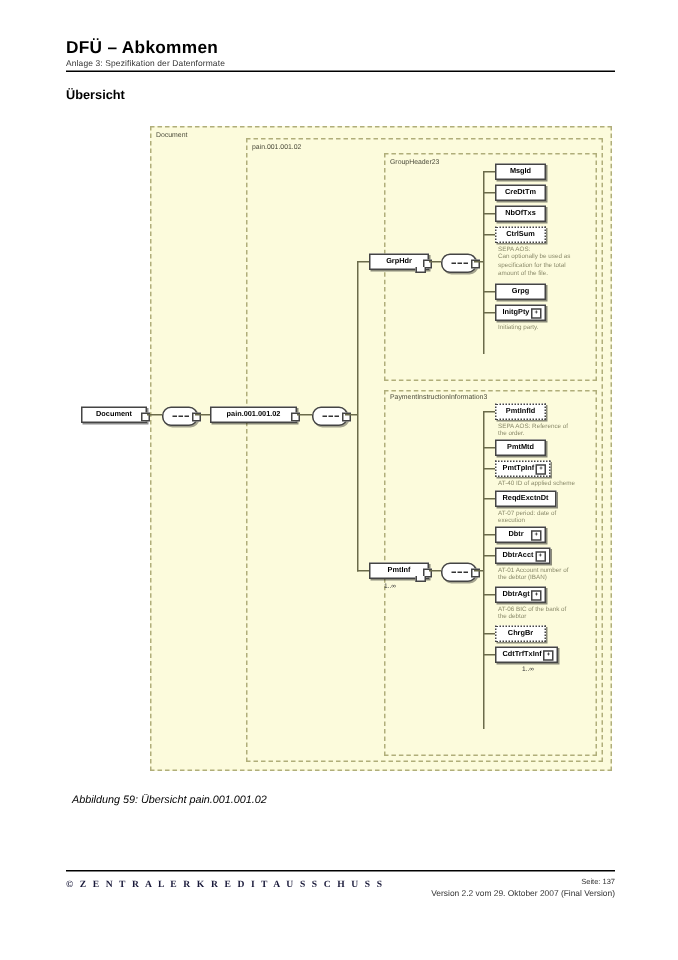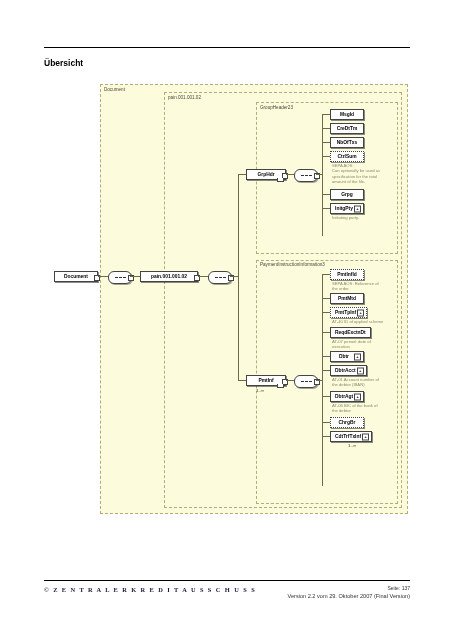--- a/index.html
+++ b/index.html
@@ -64,20 +64,24 @@
   .foot-left{position:absolute;left:44px;top:586px;font-size:6.4px;font-weight:bold;
              letter-spacing:1.4px;color:#1a1a3a;font-family:"Liberation Serif",serif;}
   .foot-r1{position:absolute;right:42px;top:585px;font-size:5px;color:#333;}
   .foot-r2{position:absolute;right:42px;top:593px;font-size:5.6px;color:#333;}
 </style>
 </head>
 <body>
 
 <div class="page">
 
+  <div class="hdr">
+    <div class="hdr-title">DFÜ – Abkommen</div>
+    <div class="hdr-sub">Anlage 3: Spezifikation der Datenformate</div>
+  </div>
   <div class="hdr-rule"></div>
 
   <div class="section-title">Übersicht</div>
 
   <div class="diagram">
 
     <div class="box-dashed" style="left:56px;top:6px;width:306px;height:428px;"></div>
     <div class="box-label" style="left:60px;top:9px;">Document</div>
 
     <div class="box-dashed" style="left:120px;top:14px;width:236px;height:414px;"></div>
@@ -227,19 +231,20 @@
         <div class="ln h" style="left: 278px; top: 358px; width: 8px;"></div>
         <div class="node" style="left: 286px; top: 353px; height: 11px; min-width: 34px; padding-left: 2px; padding-right: 8px;">
           <span class="lbl">CdtTrfTxInf</span>
           <span class="plus" style="right: 2px;">+</span>
         </div>
         <div class="card" style="left: 304px; top: 365px;">1..∞</div>
       </div>
 
   </div>
 
+  <div class="caption">Abbildung 59: Übersicht  pain.001.001.02</div>
 
   <div class="foot-rule"></div>
   <div class="foot-left">© Z E N T R A L E R   K R E D I T A U S S C H U S S</div>
   <div class="foot-r1">Seite: 137</div>
   <div class="foot-r2">Version 2.2 vom 29. Oktober 2007 (Final Version)</div>
 
 </div>
 
 </body></html>

